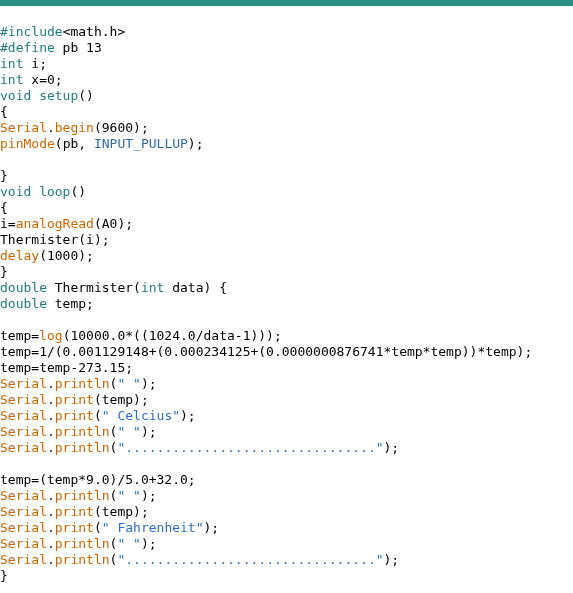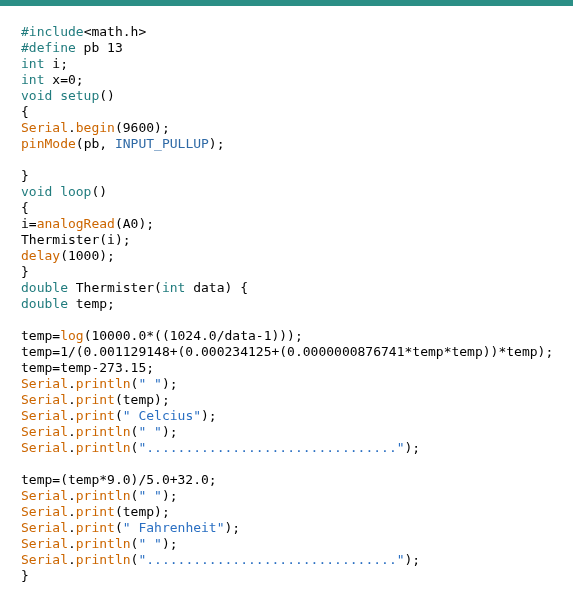--- a/index.html
+++ b/index.html
@@ -12,21 +12,21 @@
     color: #000000;
     width: 573px;
   }
   .topbar {
     height: 6px;
     background: #2b8f86;
     width: 100%;
     box-sizing: border-box;
   }
   .code {
-    padding: 2px 4px 10px 21px;
+    padding: 2px 4px 10px 0;
     white-space: pre;
   }
   .black   { color: #000; }
   .teal    { color: #217c7e; }
   .ornge   { color: #cc6600; }
   .blue    { color: #2a6fc2; }
   .navy    { color: #2f6aa6; }
 </style>
 </head>
 <body>

